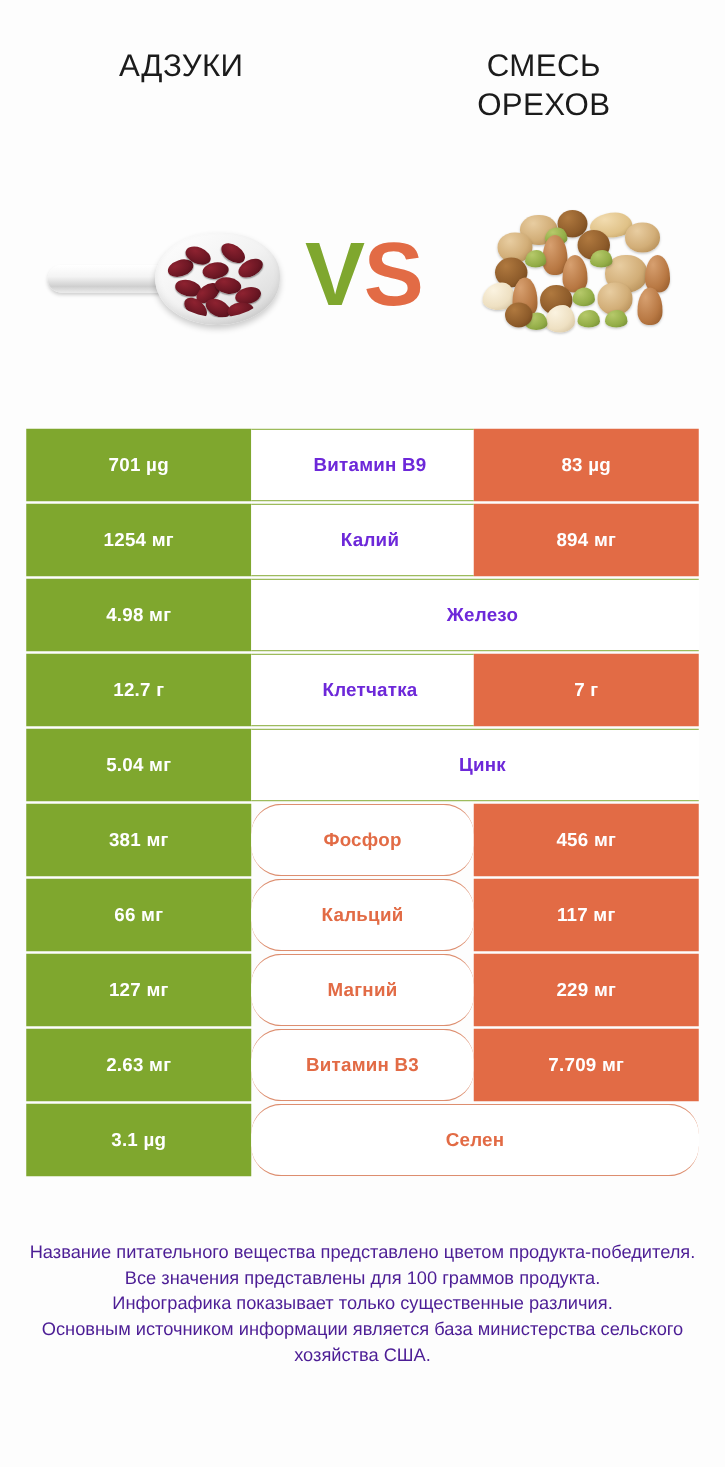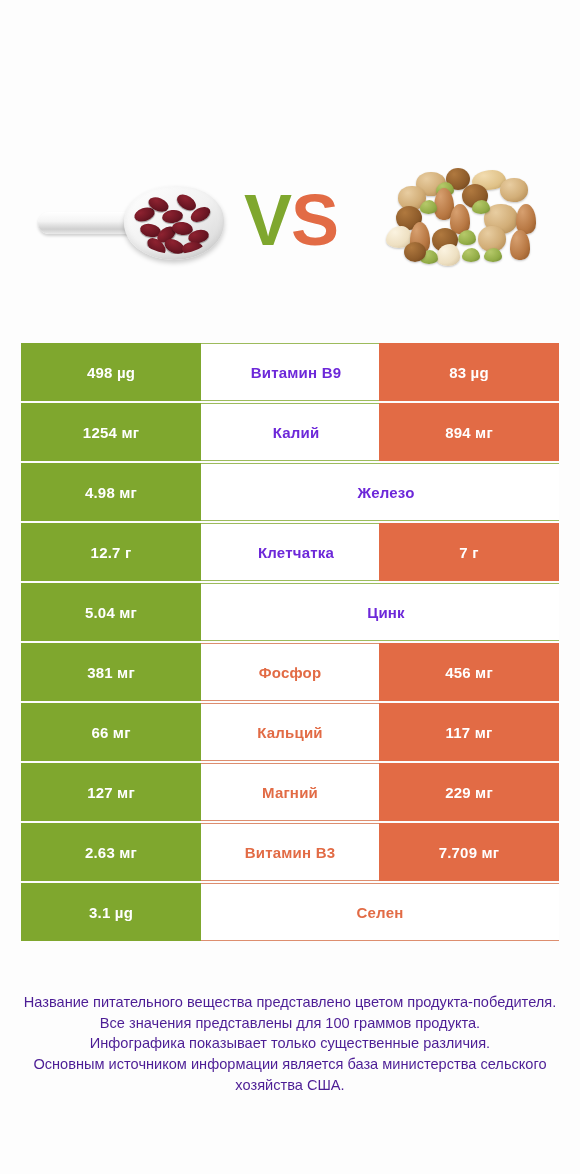--- a/index.html
+++ b/index.html
@@ -163,21 +163,21 @@
     background: #7FA72E;
     color: #ffffff;
   }
   .cell-mid {
     flex: 1 1 auto;
     background: #ffffff;
     font-weight: 700;
     font-size: 15px;
   }
   .cell-mid.win-left  { color: #6d28d9; border-top: 1px solid #9dbb5c; border-bottom: 1px solid #9dbb5c; padding-left: 12px; }
-  .cell-mid.win-right { color: #E26B45; border-top: 1px solid #dd8e6f; border-bottom: 1px solid #dd8e6f; }
+  .cell-mid.win-right { color: #E26B45; border-top: 1px solid #dd8e6f; border-bottom: 1px solid #dd8e6f; border-radius: 24px; }
   .cell-right {
     flex: 0 0 180px;
     background: #E26B45;
     color: #ffffff;
   }
 
   
   .footer {
     position: absolute;
     left: 20px;
@@ -188,20 +188,29 @@
     font-size: 14.6px;
     line-height: 1.42;
     white-space: pre-line;
   }
 </style>
 </head>
 <body>
 
 <div class="page">
 
+  <div class="titles">
+    <div class="title-block">
+      <div class="title-text">АДЗУКИ</div>
+    </div>
+    <div class="title-block">
+      <div class="title-text">СМЕСЬ
+ОРЕХОВ</div>
+    </div>
+  </div>
 
   <div class="hero">
 
     <div class="spoon-wrap">
       <div class="spoon-handle"></div>
       <div class="spoon-bowl"></div>
       <div class="beans">
         <div class="bean" style="left:2px;  top:16px; transform:rotate(-18deg);"></div>
         <div class="bean" style="left:16px; top:6px;  transform:rotate(22deg);"></div>
         <div class="bean" style="left:30px; top:18px; transform:rotate(-8deg);"></div>
@@ -247,21 +256,21 @@
       <div class="nut pistach" style="left:44px; top:86px; width:18px; height:14px;"></div>
       <div class="nut pistach" style="left:86px; top:84px; width:18px; height:14px;"></div>
       <div class="nut pistach" style="left:108px;top:84px; width:18px; height:14px;"></div>
       <div class="nut hazel" style="left:28px; top:78px; width:22px; height:20px;"></div>
     </div>
 
   </div>
 
   <div class="table" id="comparison-table">
       <div class="row">
-        <div class="cell cell-left">498 µg</div>
+        <div class="cell cell-left">701 µg</div>
         <div class="cell cell-mid win-left">Витамин B9</div>
         <div class="cell cell-right">83 µg</div>
       </div>
       <div class="row">
         <div class="cell cell-left">1254 мг</div>
         <div class="cell cell-mid win-left">Калий</div>
         <div class="cell cell-right">894 мг</div>
       </div>
       <div class="row">
         <div class="cell cell-left">4.98 мг</div>

